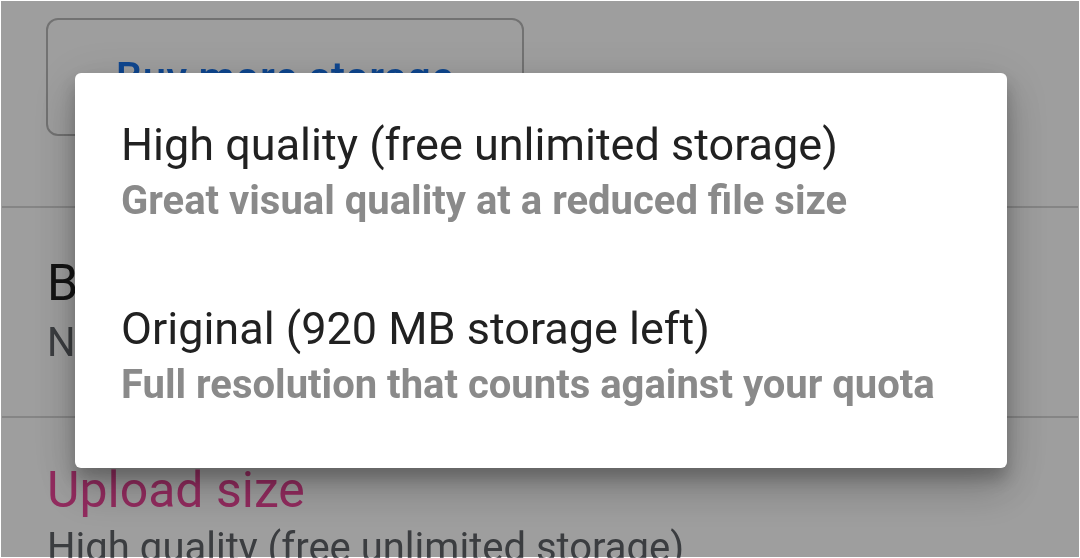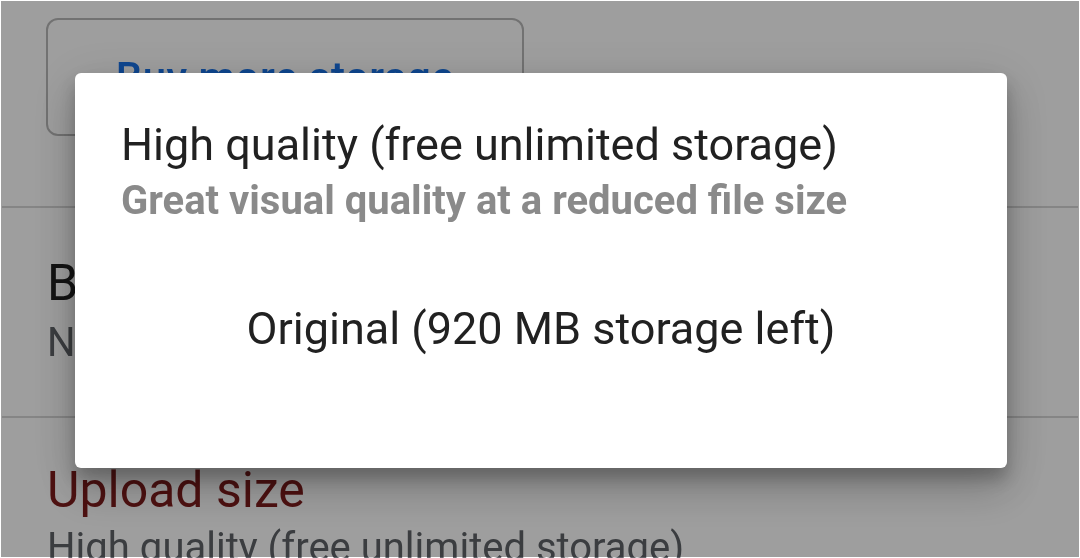--- a/index.html
+++ b/index.html
@@ -66,21 +66,21 @@
       height: 2px;
       background: #d7d7d7;
     }
     .bg-row-2 {
       position: absolute;
       top: 460px;
       left: 44px;
     }
     .bg-row-2 .title {
       font-size: 50px;
-      color: #7f1d1d;
+      color: #ec4899;
       font-weight: 400;
       line-height: 1.1;
     }
     .bg-row-2 .sub {
       font-size: 40px;
       color: #5f6368;
       margin-top: 6px;
     }
     .scrim {
       position: absolute;
@@ -100,21 +100,20 @@
       display: flex;
       flex-direction: column;
     }
     .option {
       display: flex;
       flex-direction: column;
       cursor: pointer;
     }
     .option + .option {
       margin-top: 72px;
-      align-items: center;
     }
     .option .title {
       font-size: 45px;
       line-height: 1.15;
       color: #212121;
       font-weight: 400;
     }
     .option .desc {
       font-size: 40px;
       line-height: 1.35;
@@ -144,14 +143,15 @@
 
 <div class="scrim"></div>
 
 <div class="dialog">
   <div class="option">
     <div class="title">High quality (free unlimited storage)</div>
     <div class="desc">Great visual quality at a reduced file size</div>
   </div>
   <div class="option">
     <div class="title">Original (920 MB storage left)</div>
+    <div class="desc">Full resolution that counts against your quota</div>
   </div>
 </div>
 
 </body></html>

